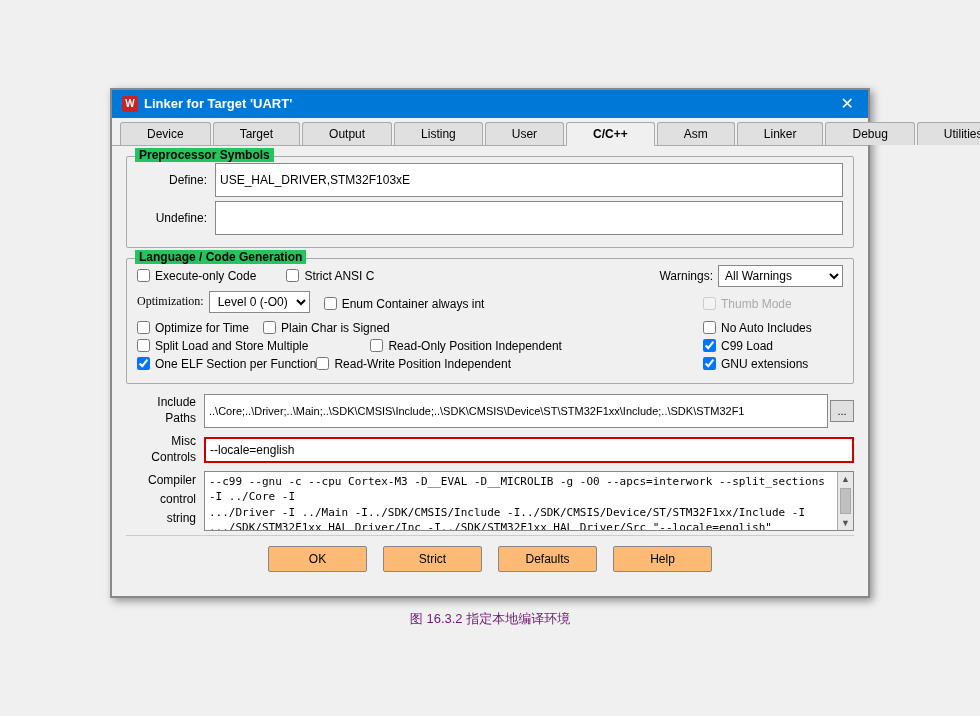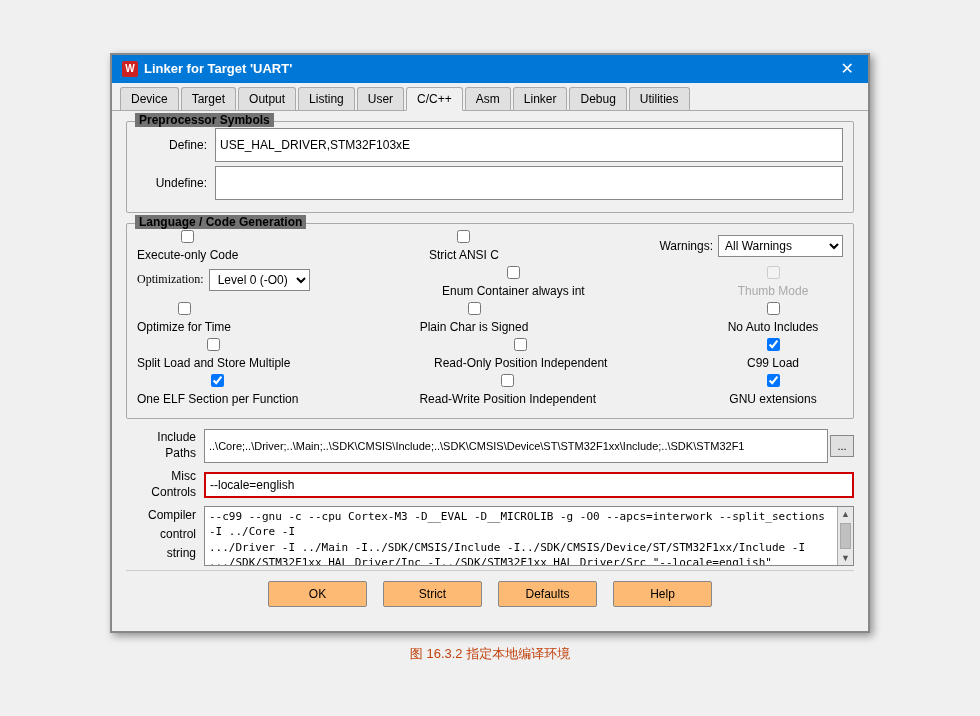--- a/index.html
+++ b/index.html
@@ -64,55 +64,55 @@
 
     .tab-bar {
       background: #f0f0f0;
       border-bottom: 1px solid #aaa;
       display: flex;
       padding: 4px 8px 0 8px;
       gap: 0;
     }
 
     .tab {
-      padding: 4px 10px;
+      padding: 4px 26px;
       border: 1px solid #aaa;
       border-bottom: none;
       background: #e0e0e0;
       cursor: pointer;
       font-size: 12px;
       margin-right: 2px;
       border-radius: 3px 3px 0 0;
     }
 
     .tab.active {
       background: #f0f0f0;
       border-bottom: 1px solid #f0f0f0;
       margin-bottom: -1px;
       z-index: 1;
-      font-weight: normal;
+      font-weight: bold;
     }
 
     .dialog-body {
       padding: 10px 14px 10px 14px;
     }
 
     .group-box {
       border: 1px solid #aaa;
       border-radius: 2px;
       margin-bottom: 10px;
       padding: 6px 10px 8px 10px;
       position: relative;
     }
 
     .group-label {
       position: absolute;
       top: -9px;
       left: 8px;
-      background: #737373;
+      background: #22c55e;
       padding: 0 4px;
       font-size: 12px;
       font-weight: bold;
     }
 
     .form-row {
       display: flex;
       align-items: center;
       margin-bottom: 4px;
     }
@@ -133,21 +133,20 @@
       font-size: 12px;
       background: white;
     }
 
     .check-row {
       display: flex;
       align-items: center;
       gap: 5px;
       font-size: 12px;
       white-space: nowrap;
-      flex-direction: column;
     }
 
     .check-row input[type="checkbox"] {
       width: 13px;
       height: 13px;
       flex-shrink: 0;
     }
 
     .opt-row {
       display: flex;
@@ -295,21 +294,21 @@
       border: 1px solid #888;
       background: #fdba74;
       cursor: pointer;
       font-size: 12px;
       border-radius: 2px;
     }
 
     .caption-text {
       margin-top: 12px;
       font-size: 13px;
-      color: #c2410c;
+      color: #701a75;
       text-align: center;
     }
 
     .disabled-text {
       color: #aaa;
     }
 
     .compiler-wrapper {
       flex: 1;
       display: flex;
@@ -412,36 +411,36 @@
           <input type="checkbox" style="">
           <span>No Auto Includes</span>
         </div>
       </div>
 
       <div style="display:flex; align-items:center; justify-content:space-between; margin-bottom:4px;">
         <div class="check-row">
           <input type="checkbox" style="">
           <span>Split Load and Store Multiple</span>
         </div>
-        <div class="check-row" style="flex:1; padding-left:48px;">
+        <div class="check-row" style="flex:1; margin-left:14px;padding-left:48px;">
           <input type="checkbox" style="">
           <span>Read-Only Position Independent</span>
         </div>
         <div class="check-row" style="min-width:140px;">
           <input type="checkbox" checked="" style="">
           <span>C99 Load</span>
         </div>
       </div>
 
       <div style="display:flex; align-items:center; justify-content:space-between; margin-bottom:4px;">
         <div class="check-row">
           <input type="checkbox" checked="" style="">
           <span>One ELF Section per Function</span>
         </div>
-        <div class="check-row" style="flex:1; margin-left:14px;">
+        <div class="check-row" style="flex:1; ">
           <input type="checkbox" style="">
           <span>Read-Write Position Independent</span>
         </div>
         <div class="check-row" style="min-width:140px;">
           <input type="checkbox" checked="" style="">
           <span>GNU extensions</span>
         </div>
       </div>
 
     </div>

